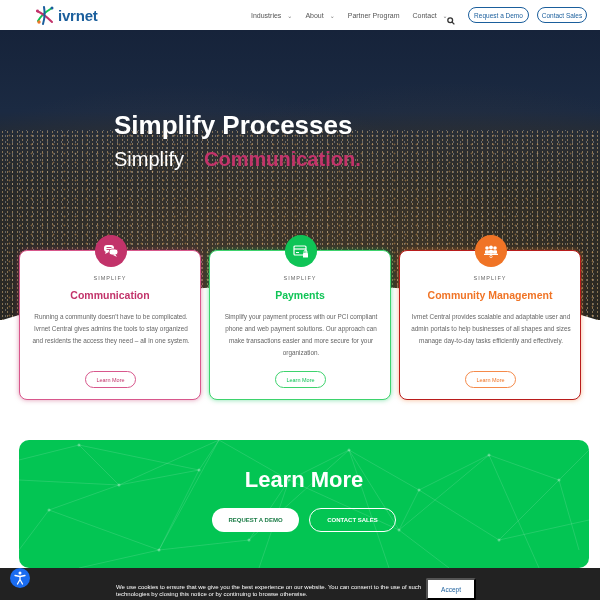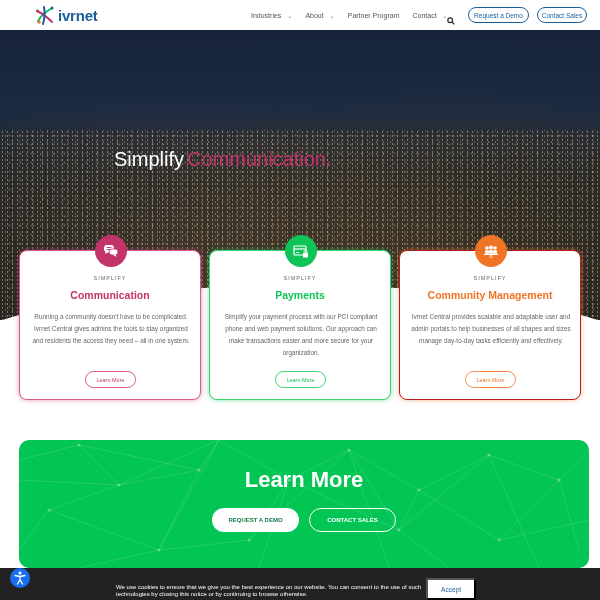--- a/index.html
+++ b/index.html
@@ -28,21 +28,21 @@
   .hero-lights { position: absolute; left: 0; top: 100px; width: 600px; height: 200px;
     background-image:
       radial-gradient(circle, rgba(255,210,140,0.55) 0.6px, transparent 1px),
       radial-gradient(circle, rgba(255,255,255,0.35) 0.5px, transparent 1px),
       radial-gradient(circle, rgba(255,180,90,0.45) 0.7px, transparent 1.2px);
     background-size: 5px 4px, 7px 6px, 11px 9px;
     background-position: 0 0, 2px 3px, 4px 1px; opacity: 0.8; }
   .hero-curve { position: absolute; left: -60px; top: 255px; width: 720px; height: 200px; background: #fff; border-radius: 50% 50% 0 0 / 40% 40% 0 0; }
   .hero-title { position: absolute; left: 114px; top: 80px; font-size: 26px; font-weight: bold; color: #fff; }
   .hero-sub { position: absolute; left: 114px; top: 118px; font-size: 20px; color: #fff; }
-  .hero-sub .accent { color: #c2336a; font-weight: normal; margin-left: 3px; }
+  .hero-sub .accent { color: #c2336a; font-weight: bold; margin-left: 20px; }
 
   
   .card { position: absolute; top: 250px; width: 182px; height: 150px; background: #fff; border-radius: 8px; text-align: center; }
   .card-1 { left: 19px; border: 1px solid #d8578c; box-shadow: 0 0 5px rgba(194,51,106,0.5); }
   .card-2 { left: 209px; border: 1px solid #3ed36d; box-shadow: 0 0 5px rgba(1,196,86,0.5); }
   .card-3 { left: 399px; border: 1px solid #b91c1c; box-shadow: 0 0 5px rgba(240,116,38,0.5); }
   .card-icon { position: absolute; top: -16px; left: 75px; width: 32px; height: 32px; border-radius: 50%; display: flex; align-items: center; justify-content: center; }
   .card-1 .card-icon { background: #c2336a; }
   .card-2 .card-icon { background: #0fc456; }
   .card-3 .card-icon { background: #f07426; }
@@ -115,20 +115,21 @@
           <line x1="6.2" y1="6.2" x2="9.2" y2="9.2" stroke="#333" stroke-width="1.6"></line>
         </svg>
     </span>
 
     <a class="hdr-btn btn-demo">Request a Demo</a>
     <a class="hdr-btn btn-sales">Contact Sales</a>
   </header>
 
   <section class="hero">
     <div class="hero-lights"></div>
+    <h1 class="hero-title">Simplify Processes</h1>
     <div class="hero-sub">
       <span>Simplify</span><span class="accent">Communication.</span>
     </div>
     <div class="hero-curve"></div>
   </section>
 
   <div class="card card-1">
     <div class="card-icon">
       <svg width="16" height="14" viewBox="0 0 16 14">
         <rect x="1" y="1" width="10" height="7" rx="3" fill="#fff"></rect>

